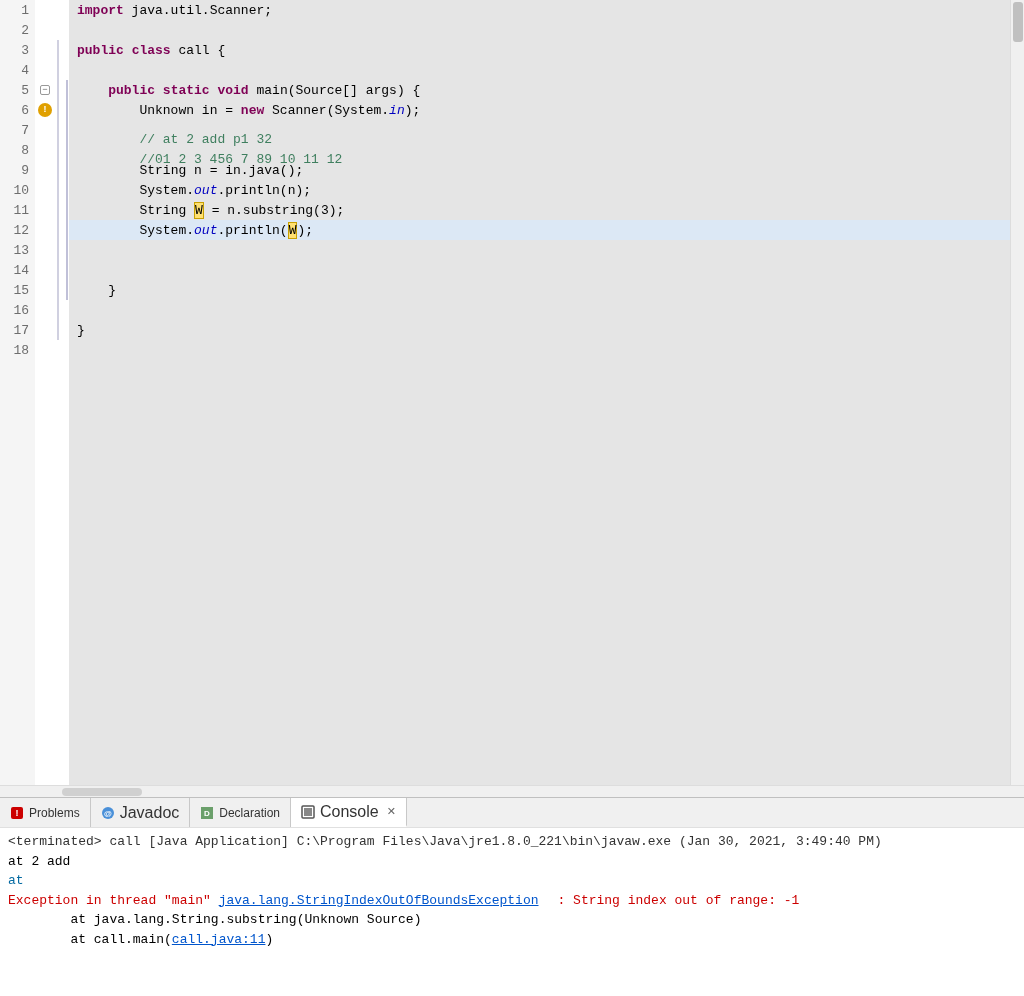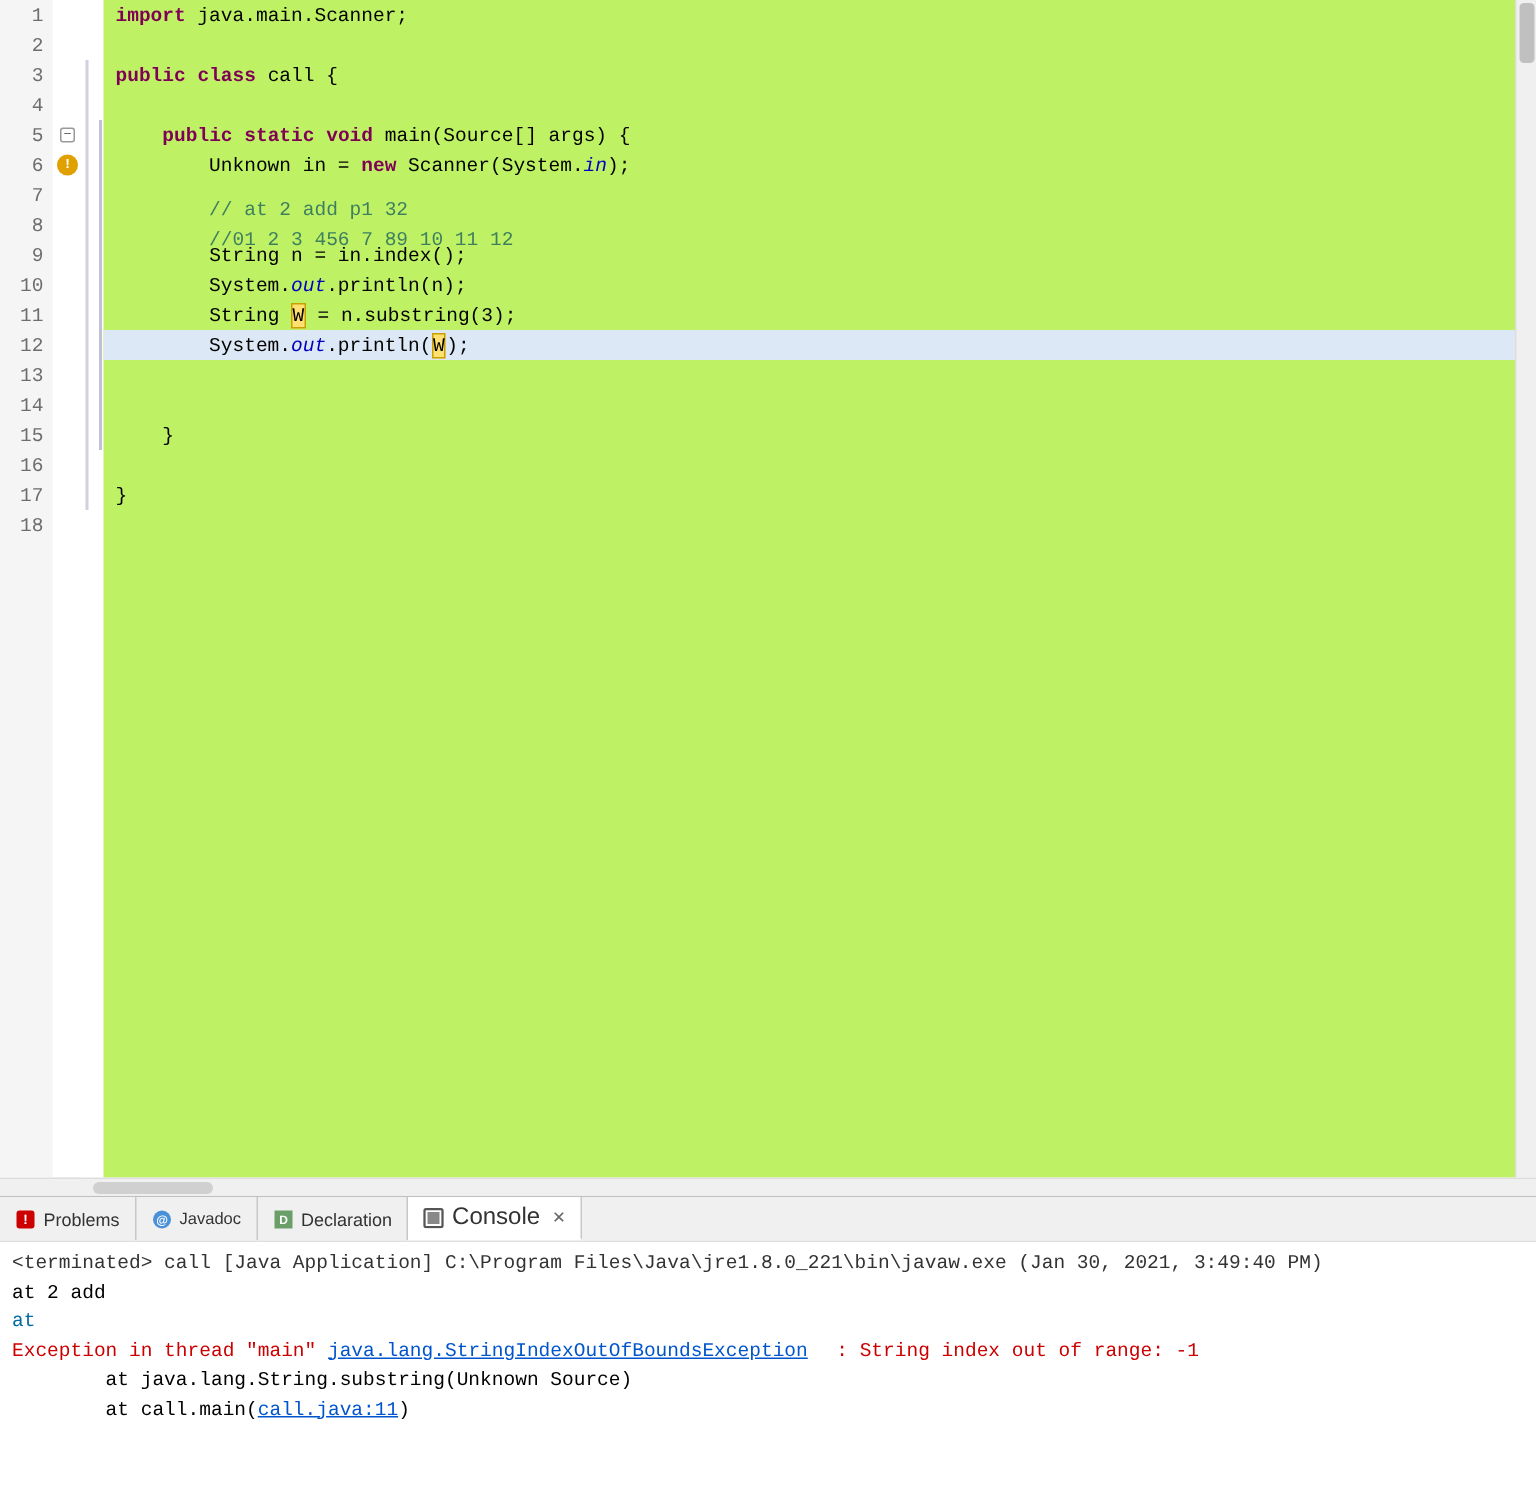--- a/index.html
+++ b/index.html
@@ -300,30 +300,30 @@
             <div style="width: 2px; height: 100%; background: rgb(192, 192, 216); margin-left: 4px;"></div>
           </div>
           <div style="height: 20px; display: flex; align-items: center; justify-content: center; width: 14px; border-left: 2px solid rgb(208, 208, 224); margin-left: 2px;">
             <div style="width: 2px; height: 100%; background: rgb(192, 192, 216); margin-left: 4px;"></div>
           </div>
           <div style="height: 20px; display: flex; align-items: center; justify-content: center; width: 14px; border-left: 2px solid rgb(208, 208, 224); margin-left: 2px;"></div>
           <div style="height: 20px; display: flex; align-items: center; justify-content: center; width: 14px; border-left: 2px solid rgb(208, 208, 224); margin-left: 2px;"></div>
           <div style="height: 20px; display: flex; align-items: center; justify-content: center; width: 14px;"></div>
         </div>
 
-      <div style="flex:1; overflow:auto; background:#bef264;" id="codeArea">
-          <div class="code-line"><span class="kw">import</span><span class="normal"> java.main.Scanner;</span></div>
+      <div style="flex:1; overflow:auto; background:#e5e5e5;" id="codeArea">
+          <div class="code-line"><span class="kw">import</span><span class="normal"> java.util.Scanner;</span></div>
           <div class="code-line"></div>
           <div class="code-line"><span class="kw">public</span><span class="normal"> </span><span class="kw">class</span><span class="normal"> call {</span></div>
           <div class="code-line"></div>
           <div class="code-line"><span class="normal">    </span><span class="kw">public</span><span class="normal"> </span><span class="kw">static</span><span class="normal"> </span><span class="kw">void</span><span class="normal"> main(Source[] args) {</span></div>
           <div class="code-line"><span class="normal">        Unknown </span><span class="normal">in</span><span class="normal"> = </span><span class="kw">new</span><span class="normal"> Scanner(System.</span><span class="field">in</span><span class="normal">);</span></div>
           <div class="code-line"><span class="comment">        // at 2 add p1 32</span></div>
           <div class="code-line"><span class="comment">        //01 2 3 456 7 89 10 11 12</span></div>
-          <div class="code-line"><span class="normal">        </span><span class="normal">String</span><span class="normal"> n = in.index();</span></div>
+          <div class="code-line"><span class="normal">        </span><span class="normal">String</span><span class="normal"> n = in.java();</span></div>
           <div class="code-line"><span class="normal">        System.</span><span class="field">out</span><span class="normal">.println(n);</span></div>
           <div class="code-line"><span class="normal">        </span><span class="normal">String</span><span class="normal"> </span><span style="background: rgb(255, 224, 112); border: 1px solid rgb(200, 160, 0);">W</span><span class="normal"> = n.substring(3);</span></div>
           <div class="code-line" style="background: rgb(220, 232, 245);"><span class="normal">        System.</span><span class="field">out</span><span class="normal">.println(</span><span style="background: rgb(255, 224, 112); border: 1px solid rgb(200, 160, 0);">W</span><span class="normal">);</span></div>
           <div class="code-line"></div>
           <div class="code-line"></div>
           <div class="code-line"><span class="normal">    }</span></div>
           <div class="code-line"></div>
           <div class="code-line"><span class="normal">}</span></div>
           <div class="code-line"></div>
         </div>
@@ -349,21 +349,21 @@
       </span>
       <span style="font-family: Arial, sans-serif; font-size: 12px;">Problems</span>
     </div>
     <div class="tab">
       <span class="tab-icon">
         <svg width="14" height="14" viewBox="0 0 14 14">
           <circle cx="7" cy="7" r="6" fill="#4a90d9"></circle>
           <text x="7" y="10" text-anchor="middle" fill="white" font-size="8" font-weight="bold">@</text>
         </svg>
       </span>
-      <span style="font-family: Arial, sans-serif; font-size: 11px;">Javadoc</span>
+      <span style="font-family: Arial, sans-serif; font-size: 16px;">Javadoc</span>
     </div>
     <div class="tab">
       <span class="tab-icon">
         <svg width="14" height="14" viewBox="0 0 14 14">
           <rect x="1" y="1" width="12" height="12" fill="#6a9f6a"></rect>
           <text x="7" y="10" text-anchor="middle" fill="white" font-size="8" font-weight="bold">D</text>
         </svg>
       </span>
       <span style="font-family: Arial, sans-serif; font-size: 12px;">Declaration</span>
     </div>

